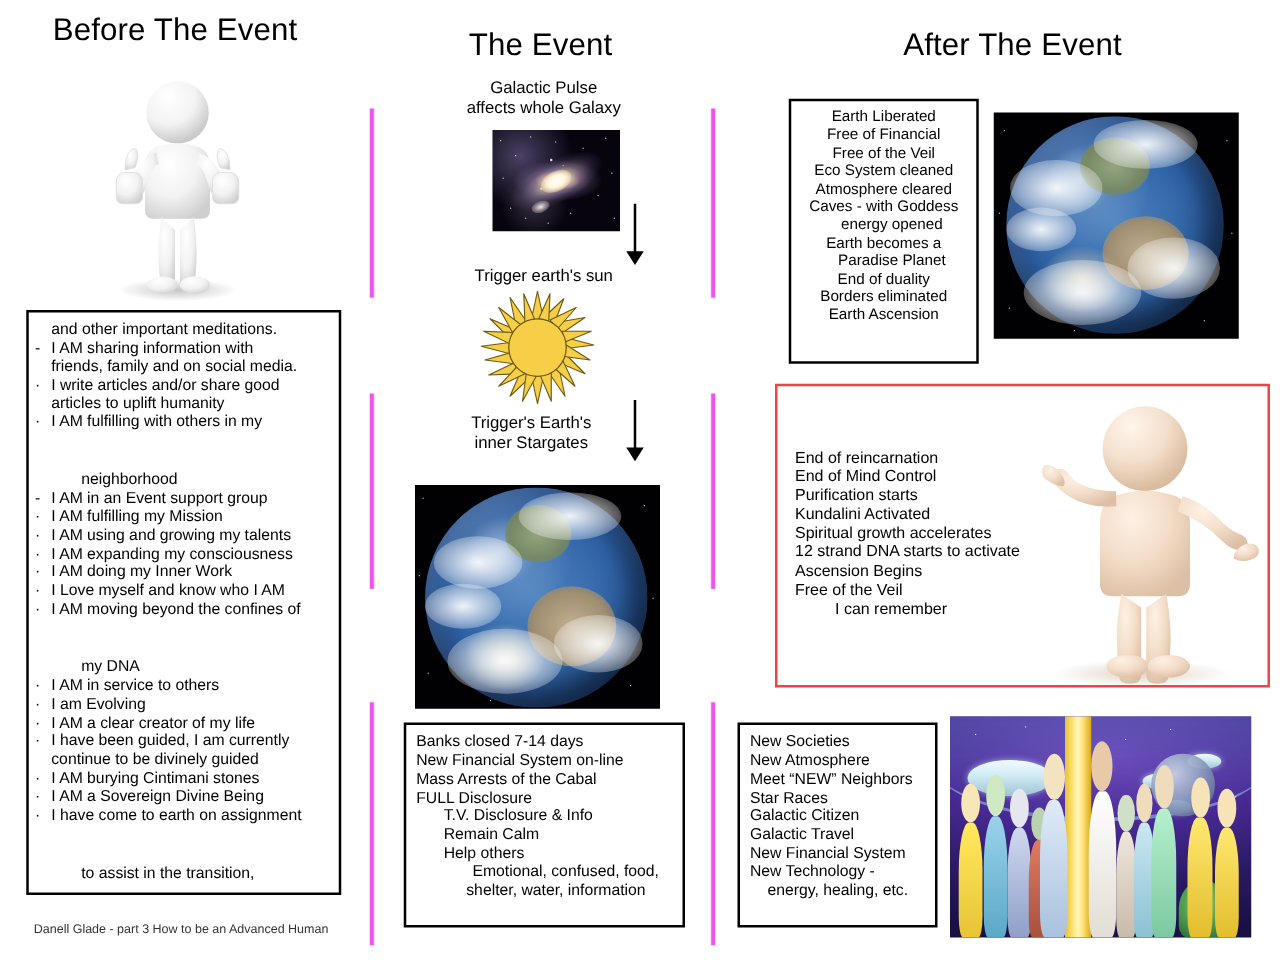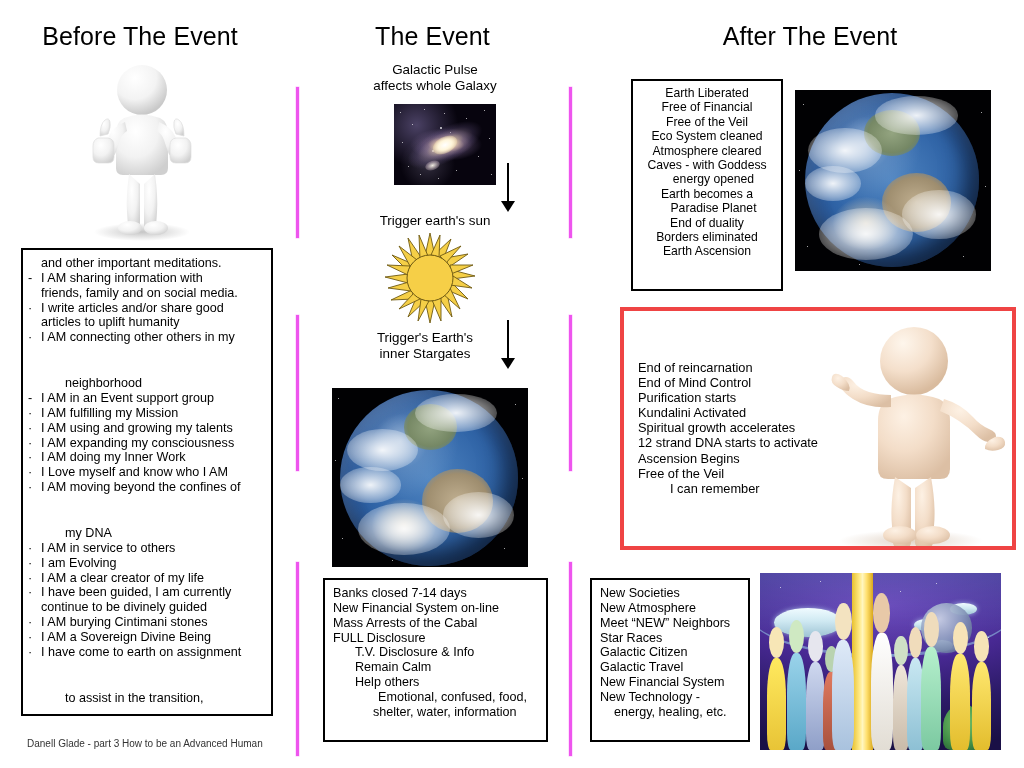--- a/index.html
+++ b/index.html
@@ -26,40 +26,40 @@
   
   .col-heading {
     position: absolute;
     font-size: 25px;
     font-weight: normal;
     letter-spacing: 0.1px;
     text-align: center;
     white-space: nowrap;
     color: #000;
   }
-  #heading-before { left: 0;   top: 22px; width: 280px; }
+  #heading-before { left: 0;   top: 10px; width: 280px; }
   #heading-event  { left: 300px; top: 22px; width: 265px; }
   #heading-after  { left: 600px; top: 22px; width: 420px; }
 
   
   .divider-seg {
     position: absolute;
     width: 3px;
     background: #ee55ee;
     box-shadow: 0 0 0 0.5px rgba(255,140,255,0.55);
   }
 
   
   .textbox {
     position: absolute;
     box-sizing: border-box;
     background: #ffffff;
   }
   .box-black { border: 2px solid #000000; }
-  .box-gray  { border: 4px solid #ef4444; }
+  .box-gray  { border: 2px solid #ef4444; }
 
   .line {
     white-space: pre;
     line-height: 1.18;
   }
 
   
   #box-affirmations {
     left: 21px;
     top: 248px;
@@ -435,21 +435,21 @@
     <div class="line cont">friends, family and on social media.</div>
 
     <div class="bullet-row">
       <span class="bullet-mark">·</span>
       <span class="bullet-text line">I write articles and/or share good</span>
     </div>
     <div class="line cont">articles to uplift humanity</div>
 
     <div class="bullet-row">
       <span class="bullet-mark">·</span>
-      <span class="bullet-text line">I AM connecting other others in my</span>
+      <span class="bullet-text line">I AM fulfilling with others in my</span>
     </div>
     <div class="line cont-indent">neighborhood</div>
 
     <div class="bullet-row">
       <span class="bullet-mark">-</span>
       <span class="bullet-text line">I AM in an Event support group</span>
     </div>
     <div class="bullet-row">
       <span class="bullet-mark">·</span>
       <span class="bullet-text line">I AM fulfilling my Mission</span>

